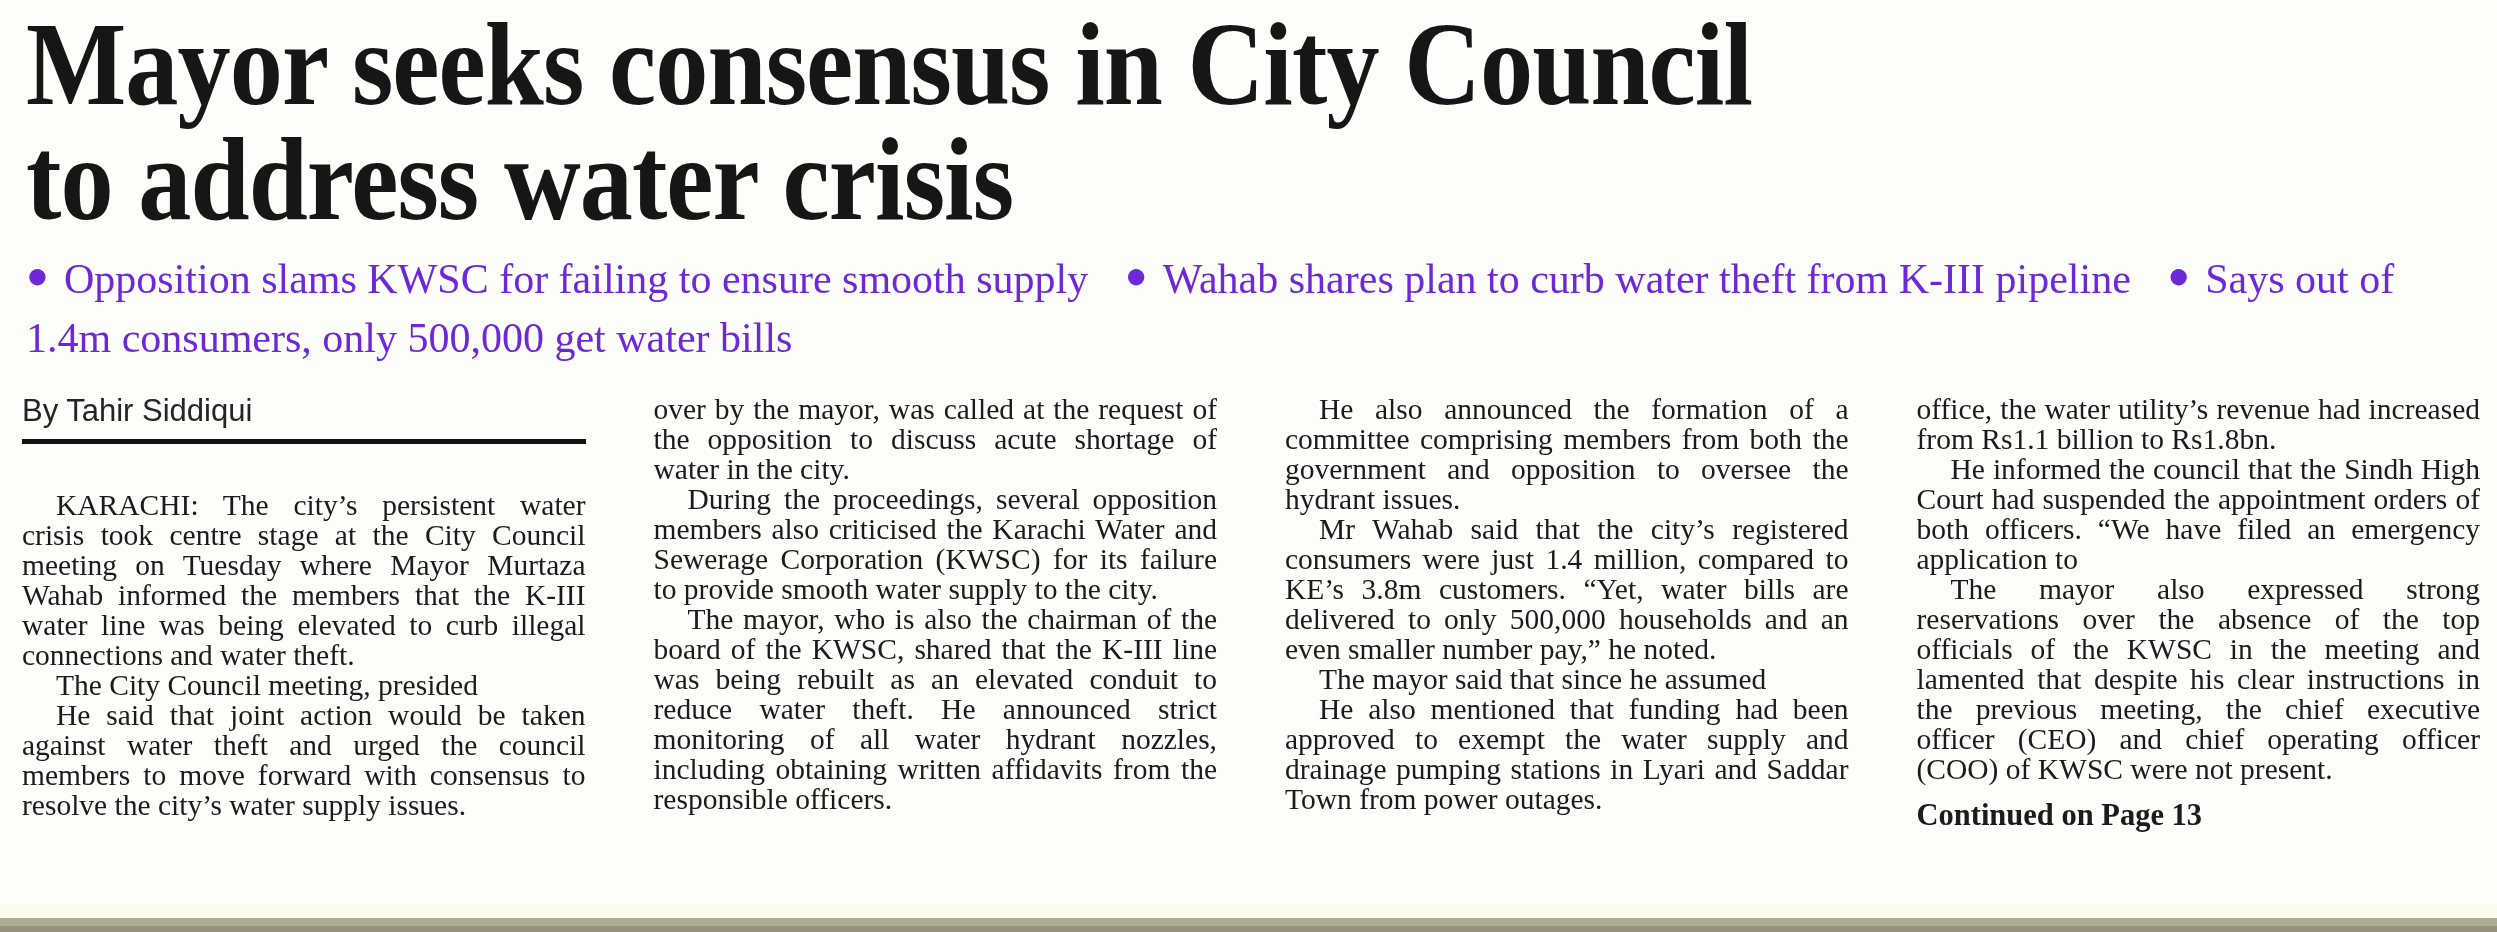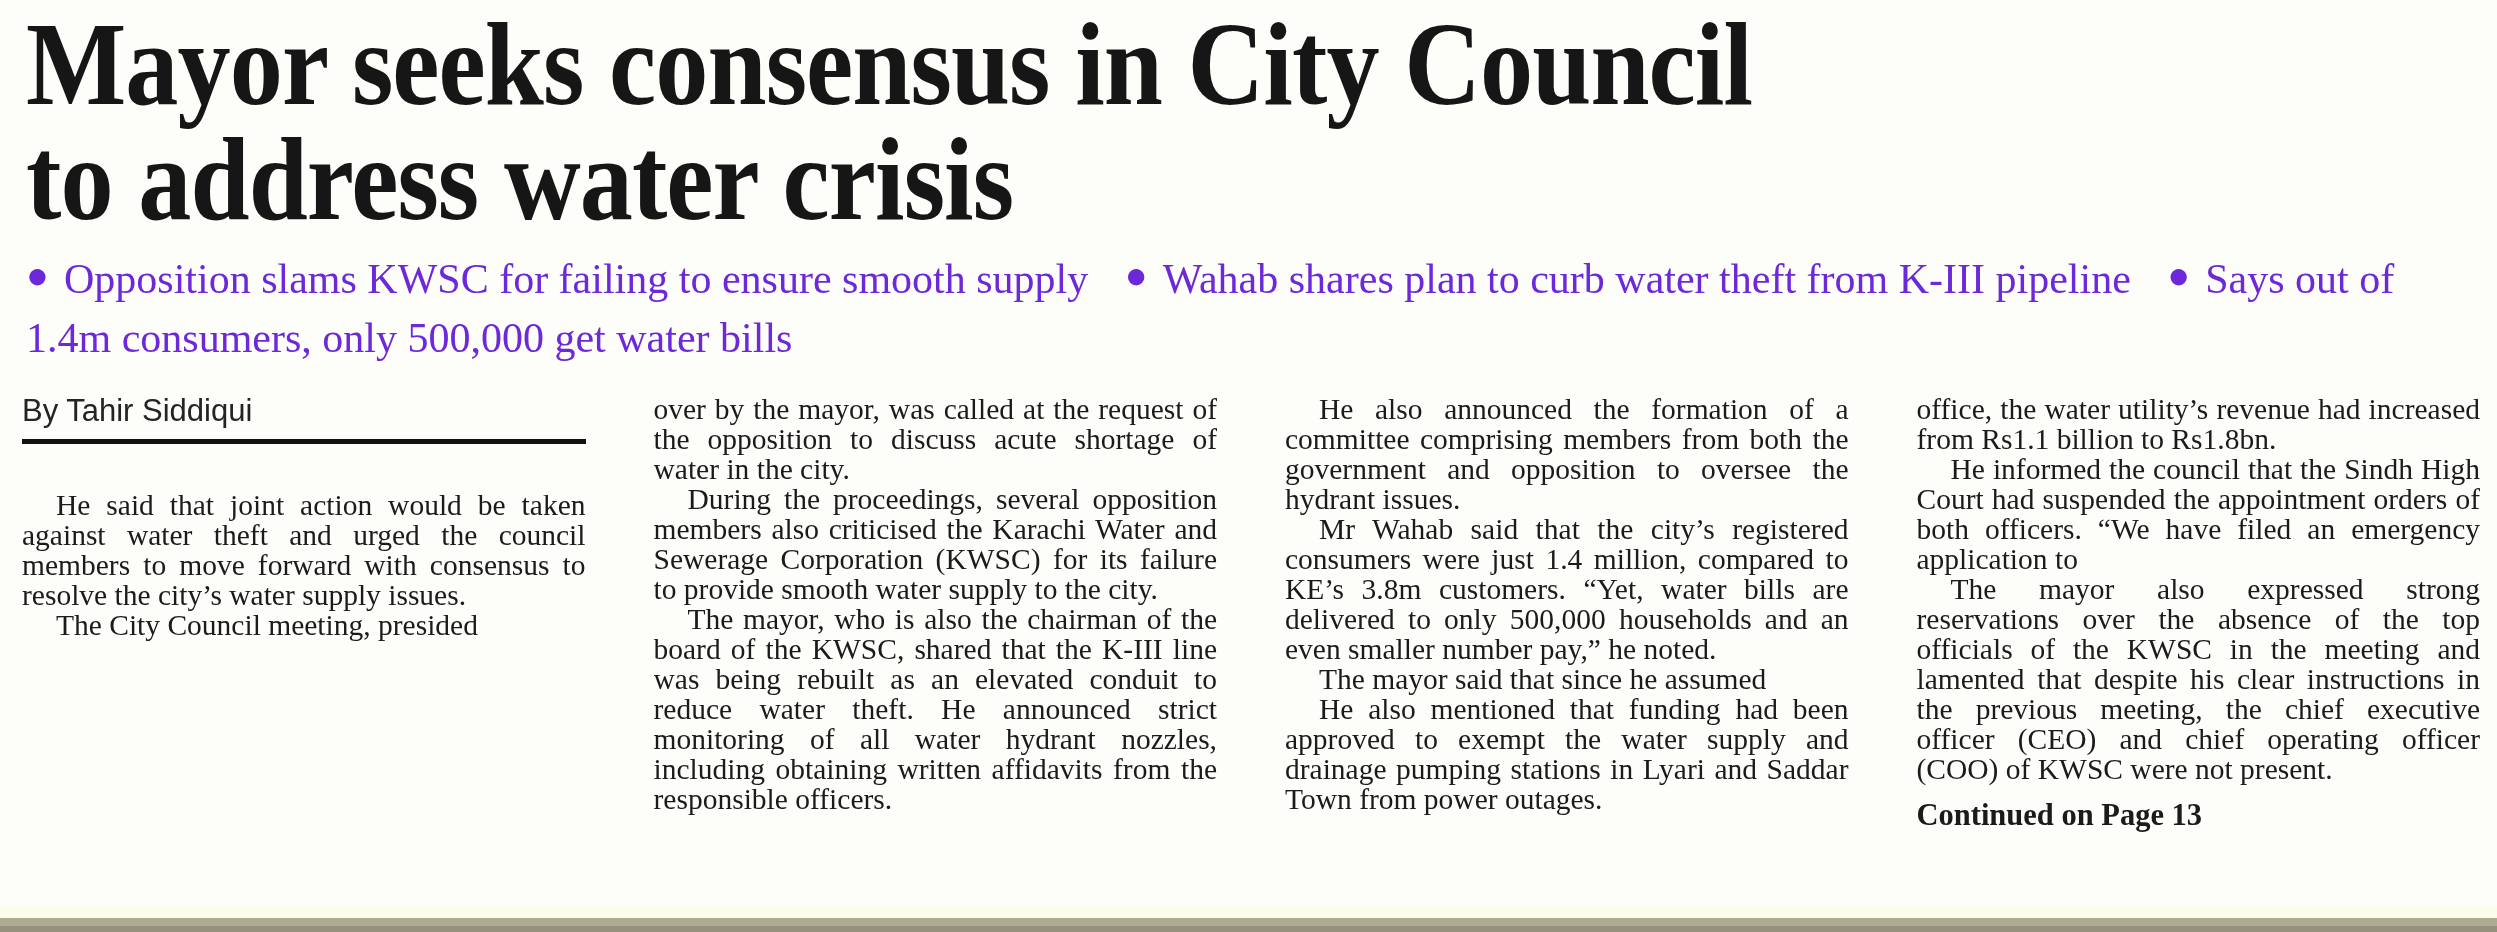--- a/index.html
+++ b/index.html
@@ -119,22 +119,23 @@
   </h1>
 
   <div class="subhead" id="subhead"><span class="bullet-item"><span class="bullet-dot">●</span><span>Opposition slams KWSC for failing to ensure smooth supply</span></span> <span class="bullet-item"><span class="bullet-dot">●</span><span>Wahab shares plan to curb water theft from K-III pipeline</span></span> <span class="bullet-item"><span class="bullet-dot">●</span><span>Says out of 1.4m consumers, only 500,000 get water bills</span></span> </div>
 
   <div class="body-grid">
     <div class="column" id="col-0">
       <div class="byline-block">
         <div class="byline">By Tahir Siddiqui</div>
         <div class="byline-rule"></div>
       </div>
+    <p class="para">KARACHI: The city’s persistent water crisis took centre stage at the City Council meeting on Tuesday where Mayor Murtaza Wahab informed the members that the K-III water line was being elevated to curb illegal connections and water theft.</p>
+        <p class="para">The City Council meeting, presided</p>
         <p class="para">He said that joint action would be taken against water theft and urged the council members to move forward with consensus to resolve the city’s water supply issues.</p>
-        <p class="para">The City Council meeting, presided</p>
       </div>
     <div class="column" id="col-1">
         <p class="para noindent">over by the mayor, was called at the request of the opposition to discuss acute shortage of water in the city.</p>
         <p class="para">During the proceedings, several opposition members also criticised the Karachi Water and Sewerage Corporation (KWSC) for its failure to provide smooth water supply to the city.</p>
         <p class="para">The mayor, who is also the chairman of the board of the KWSC, shared that the K-III line was being rebuilt as an elevated conduit to reduce water theft. He announced strict monitoring of all water hydrant nozzles, including obtaining written affidavits from the responsible officers.</p>
       </div>
     <div class="column" id="col-2">
         <p class="para">He also announced the formation of a committee comprising members from both the government and opposition to oversee the hydrant issues.</p>
         <p class="para">Mr Wahab said that the city’s registered consumers were just 1.4 million, compared to KE’s 3.8m customers. “Yet, water bills are delivered to only 500,000 households and an even smaller number pay,” he noted.</p>
         <p class="para">The mayor said that since he assumed</p>

